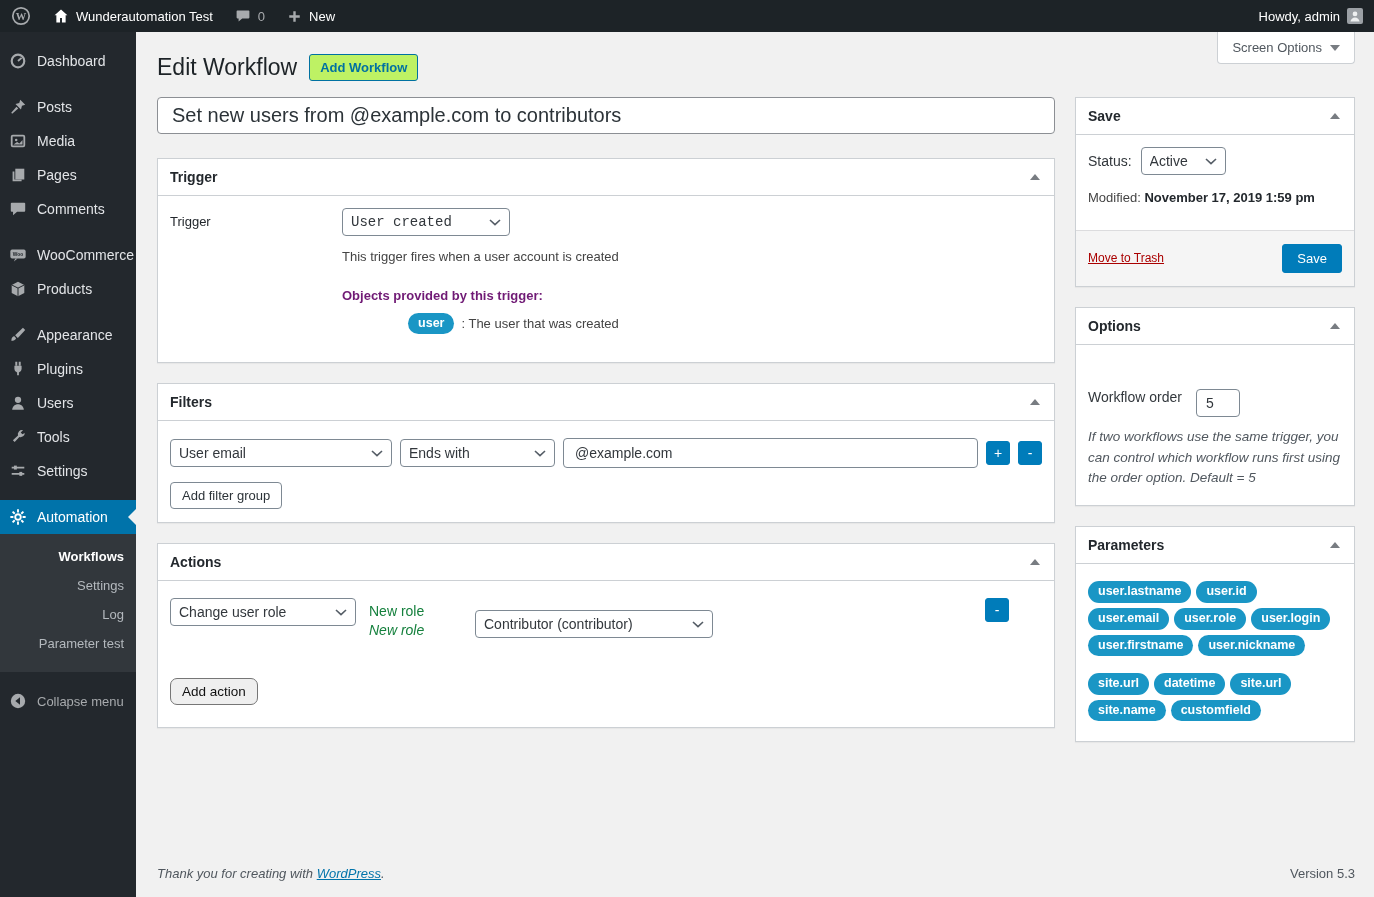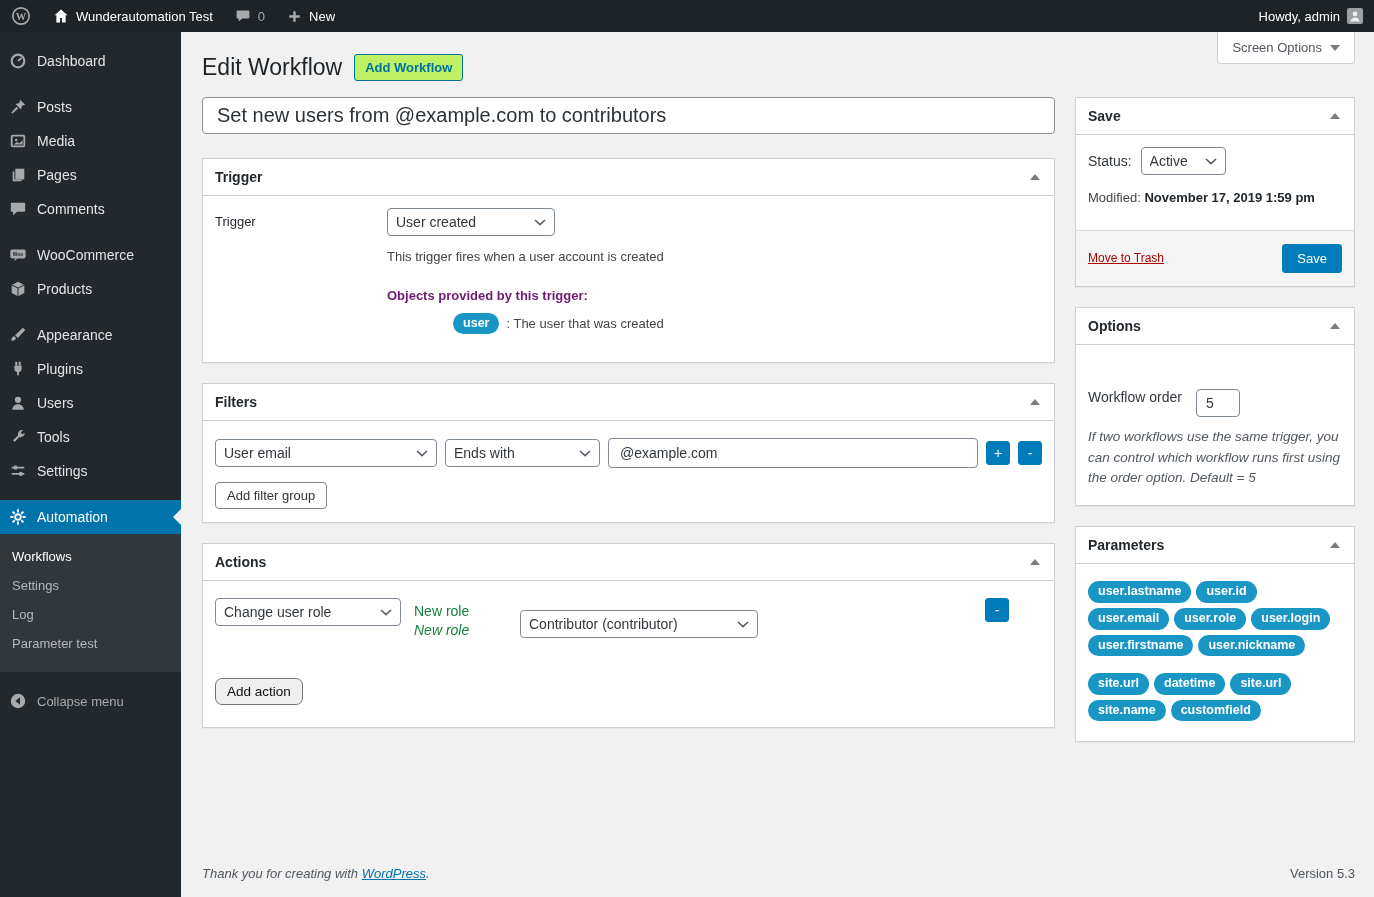--- a/index.html
+++ b/index.html
@@ -18,39 +18,39 @@
   .ab-item { display: flex; align-items: center; gap: 7px; padding: 0 11px; color: #fff; cursor: pointer; }
   .ab-item svg { display: block; }
   .ab-dim { color: #a7aaad; }
   .avatar {
     width: 16px; height: 16px; background: #9ba0a5; border-radius: 2px;
     display: inline-flex; align-items: center; justify-content: center;
   }
   
   .app { display: flex; height: 865px; }
   .sidebar {
-    width: 181px; flex-shrink: 0; background: #23282d;
-    padding-top: 12px; color: #e2e4e7;
+    width: 136px; flex-shrink: 0; background: #23282d;
+    padding-top: 12px; color: #e2e4e7; text-align: right;
   }
   .menu-item {
     display: flex; align-items: center; gap: 9px;
     padding: 8px 8px; font-size: 14px; cursor: pointer; position: relative;
     color: #e2e4e7;
   }
   .mi-icon { width: 20px; display: flex; justify-content: center; color: #a7aaad; flex-shrink: 0; }
   .menu-sep { height: 12px; }
   .menu-item.active { background: #0073aa; color: #fff; font-weight: 400; }
   .menu-item.active .mi-icon { color: #fff; }
   .menu-item.active::after {
     content: ""; position: absolute; right: 0; top: 50%; margin-top: -8px;
     border: 8px solid transparent; border-right-color: #f1f1f1;
   }
   .submenu { background: #32373c; padding: 8px 0 14px; }
   .sub-item { padding: 7px 12px; font-size: 13px; color: #b4b9be; cursor: pointer; }
-  .sub-item.current { color: #fff; font-weight: normal; }
+  .sub-item.current { color: #fff; font-weight: bold; }
   .collapse-item {
     display: flex; align-items: center; gap: 9px; padding: 10px 8px;
     margin-top: 10px; font-size: 13px; color: #a7aaad; cursor: pointer;
   }
   
   .content {
     flex: 1; position: relative; display: flex; flex-direction: column;
     padding: 0 19px 16px 21px; overflow: hidden;
   }
   .screen-options {
@@ -90,21 +90,21 @@
     appearance: none; -webkit-appearance: none; -moz-appearance: none;
     width: 100%; height: 28px; border: 1px solid #7e8993; border-radius: 4px;
     background: #fff; color: #32373c; font-size: 14px; padding: 0 26px 0 8px;
     font-family: inherit; cursor: pointer;
   }
   .chev { position: absolute; right: 9px; top: 50%; margin-top: -3px; pointer-events: none; }
   
   .trigger-body { padding: 12px 12px 28px; }
   .field-row { display: flex; }
   .field-label { width: 172px; flex-shrink: 0; font-size: 13px; color: #23282d; padding-top: 6px; }
-  .w168 { width: 168px; }
+  .w168 { width: 168px; font-family: Liberation Mono, monospace; }
   .desc { margin: 13px 0 0; font-size: 13px; color: #444; }
   .objects-head { margin: 24px 0 0; font-size: 13px; font-weight: 600; color: #701a75; }
   .object-row { margin: 10px 0 0; display: flex; align-items: center; gap: 7px; font-size: 13px; color: #444; justify-content: flex-end; }
   .pill {
     background: #1a96c5; color: #fff; border-radius: 11px; padding: 3px 10px;
     font-size: 12.5px; font-weight: 600; line-height: 1.25; display: inline-block; cursor: pointer;
   }
   
   .filters-body { padding: 17px 12px 13px; }
   .filter-row { display: flex; gap: 8px; align-items: center; }

